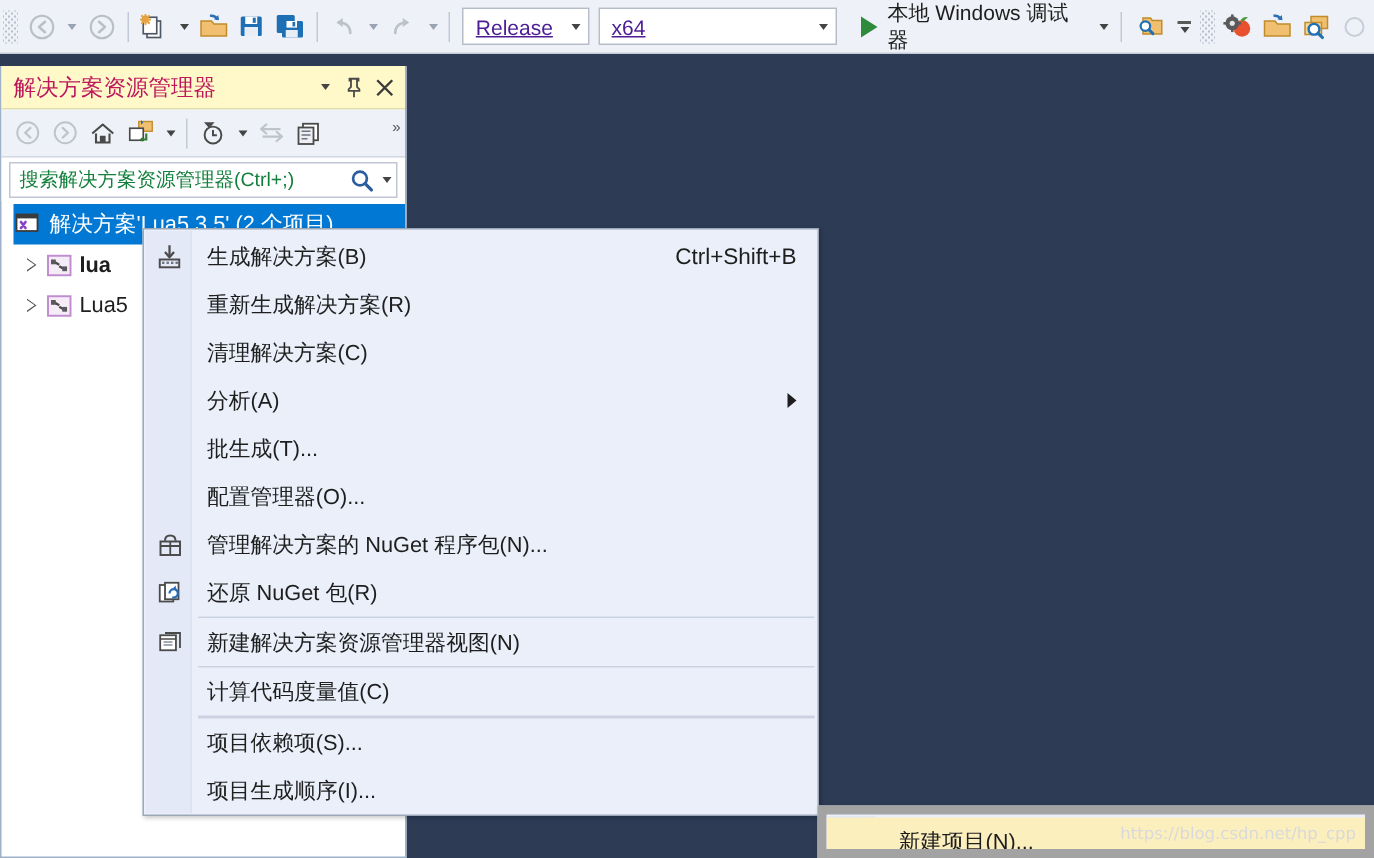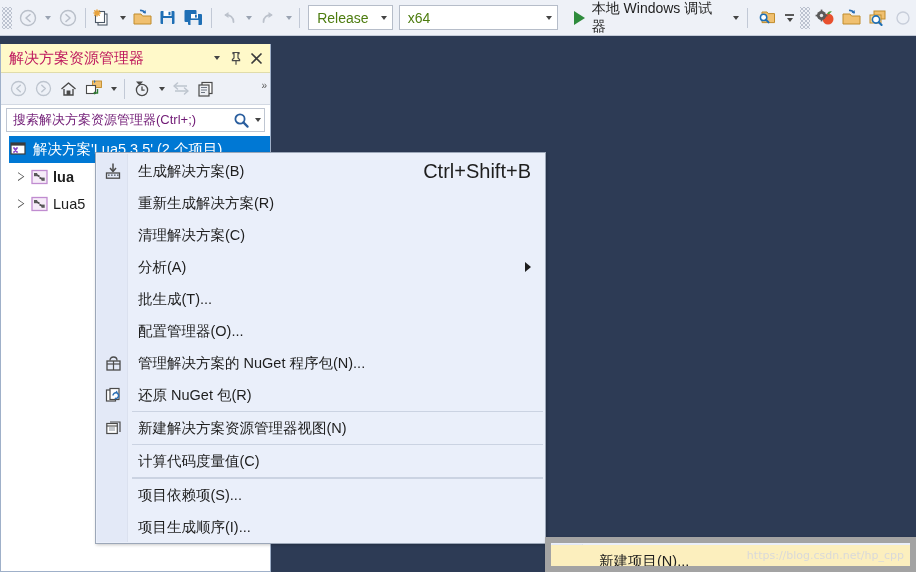--- a/index.html
+++ b/index.html
@@ -34,21 +34,21 @@
   .tb-sep { width: 1px; height: 20px; background: #C2C9D6; margin: 0 4px; }
   .caret {
     width: 0; height: 0; border-left: 3.5px solid transparent; border-right: 3.5px solid transparent;
     border-top: 4px solid #444; margin-left: 1px;
   }
   .caret.dim { border-top-color: #9AA3B2; }
 
   .combo {
     height: 25px; background: #FFFFFF; border: 1px solid #B6BDC9;
     display: flex; align-items: center; justify-content: space-between;
-    font-size: 14px; color: #4d7c0f; padding: 0 5px 0 8px;
+    font-size: 14px; color: #4c1d95; padding: 0 5px 0 8px; text-decoration: underline;
   }
   .combo.release { width: 85px; margin-left: 4px; }
   .combo.platform { width: 160px; margin-left: 6px; }
 
   .run-btn {
     display: flex; align-items: center; height: 26px; padding: 0 4px 0 6px;
     font-size: 14px; color: #1E1E1E; gap: 7px;
   }
   .play-tri {
     width: 0; height: 0; border-top: 7px solid transparent; border-bottom: 7px solid transparent;
@@ -74,21 +74,21 @@
     display: flex; align-items: center; padding-left: 5px; position: relative;
   }
   .pt-btn { width: 25px; height: 24px; display:flex; align-items:center; justify-content:center; position: relative;}
   .overflow-chev { position: absolute; right: 4px; top: 7px; font-size: 10px; color: #555; letter-spacing: -1px;}
 
   .search-row { height: 29px; padding: 3px 5px 0 5px; background: #FFFFFF; }
   .search-box {
     height: 24px; border: 1px solid #BFC6D2; background: #FFFFFF;
     display: flex; align-items: center; padding: 0 3px 0 6px;
   }
-  .search-box .ph { flex: 1; font-size: 13px; color: #701a75; white-space: nowrap; }
+  .search-box .ph { flex: 1; font-size: 13px; color: #15803d; white-space: nowrap; }
 
   .tree { padding-top: 2px; }
   .tree-row {
     height: 27px; display: flex; align-items: center; font-size: 14.5px; color: #1E1E1E;
     white-space: nowrap;
   }
   .tree-row.selected { background: #0078D4; color: #FFFFFF; margin: 0 0 0 8px; }
   .tree-row.indent { padding-left: 12px; }
   .expander {
     width: 16px; display: flex; align-items: center; justify-content: center;
@@ -116,21 +116,21 @@
     position: relative; height: 32px; display: flex; align-items: center;
     font-size: 14.5px; color: #1E1E1E; padding-left: 42px; padding-right: 14px;
     white-space: nowrap;
   }
   .mi.hl { background: #FCEFBE; }
   .mi .ico {
     position: absolute; left: 4px; top: 0; width: 26px; height: 32px;
     display: flex; align-items: center; justify-content: center;
   }
   .mi .lbl { flex: 1; }
-  .mi .sc { font-size: 20px; color: #1E1E1E; }
+  .mi .sc { font-size: 15px; color: #1E1E1E; }
   .mi .arr {
     width: 0; height: 0; border-top: 5px solid transparent; border-bottom: 5px solid transparent;
     border-left: 6px solid #1E1E1E; margin-left: 10px;
   }
   .msep { height: 1px; background: #CBD3E2; margin-left: 36px; margin-right: 2px; }
 
   
   .submenu {
     position: absolute; left: 545px; top: 537px; width: 371px;
     background: #EAEFFA; border: 6px solid #a3a3a3;

